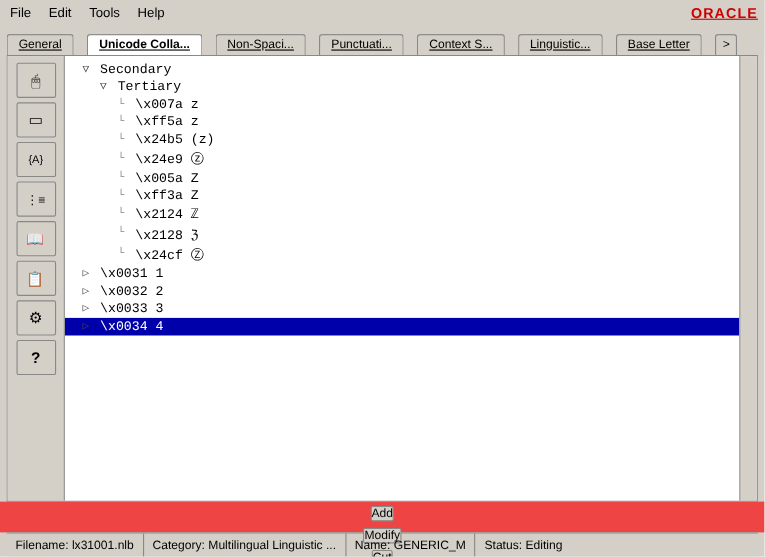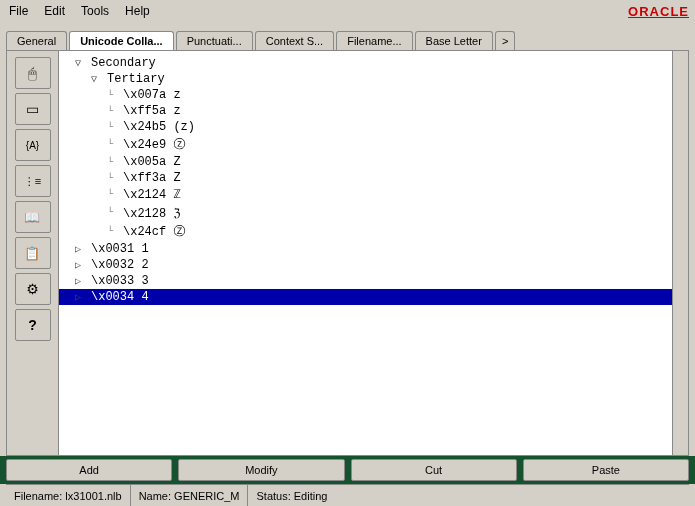--- a/index.html
+++ b/index.html
@@ -48,23 +48,24 @@
       height: 28px;
       align-items: flex-end;
     }
     .tab {
       padding: 3px 10px;
       border: 1px solid #888;
       border-bottom: none;
       background: #d4d0c8;
       cursor: pointer;
       font-size: 11px;
-      margin-right: 2px;
+      margin-right: 12px;
       border-radius: 3px 3px 0 0;
       white-space: nowrap;
+      text-decoration: underline;
     }
     .tab.active {
       background: #ffffff;
       border-color: #888;
       font-weight: bold;
     }
     .tab-more {
       padding: 3px 6px;
       border: 1px solid #888;
       border-bottom: none;
@@ -152,25 +153,26 @@
       color: #444;
       flex-shrink: 0;
     }
     .tree-node .node-text {
       padding-left: 2px;
     }
 
     
     .action-bar {
       display: flex;
-      background: #14532d;
+      background: #ef4444;
       padding: 4px 6px;
       gap: 6px;
       height: 28px;
       align-items: center;
+      flex-direction: column;
     }
     .action-btn {
       flex: 1;
       height: 22px;
       border: 1px solid #888;
       background: #d4d0c8;
       cursor: pointer;
       font-size: 11px;
       border-radius: 2px;
       display: flex;
@@ -211,23 +213,24 @@
     <span class="menu-item">Edit</span>
     <span class="menu-item">Tools</span>
     <span class="menu-item">Help</span>
   </div>
   <div class="oracle-logo">ORACLE</div>
 </div>
 
 <div class="tab-bar">
   <div class="tab">General</div>
   <div class="tab active">Unicode Colla...</div>
+  <div class="tab">Non-Spaci...</div>
   <div class="tab">Punctuati...</div>
   <div class="tab">Context S...</div>
-  <div class="tab">Filename...</div>
+  <div class="tab">Linguistic...</div>
   <div class="tab">Base Letter</div>
   <div class="tab-more">&gt;</div>
 </div>
 
 <div class="main-container">
 
   <div class="left-toolbar">
     <div class="toolbar-btn">🖱</div>
     <div class="toolbar-btn">▭</div>
     <div class="toolbar-btn" style="font-size:10px;">{A}</div>
@@ -355,15 +358,16 @@
 
 <div class="action-bar">
   <button class="action-btn">Add</button>
   <button class="action-btn">Modify</button>
   <button class="action-btn">Cut</button>
   <button class="action-btn">Paste</button>
 </div>
 
 <div class="status-bar">
   <div class="status-item">Filename: lx31001.nlb</div>
+  <div class="status-item">Category: Multilingual Linguistic ...</div>
   <div class="status-item">Name: GENERIC_M</div>
   <div class="status-item">Status: Editing</div>
 </div>
 
 </body></html>

